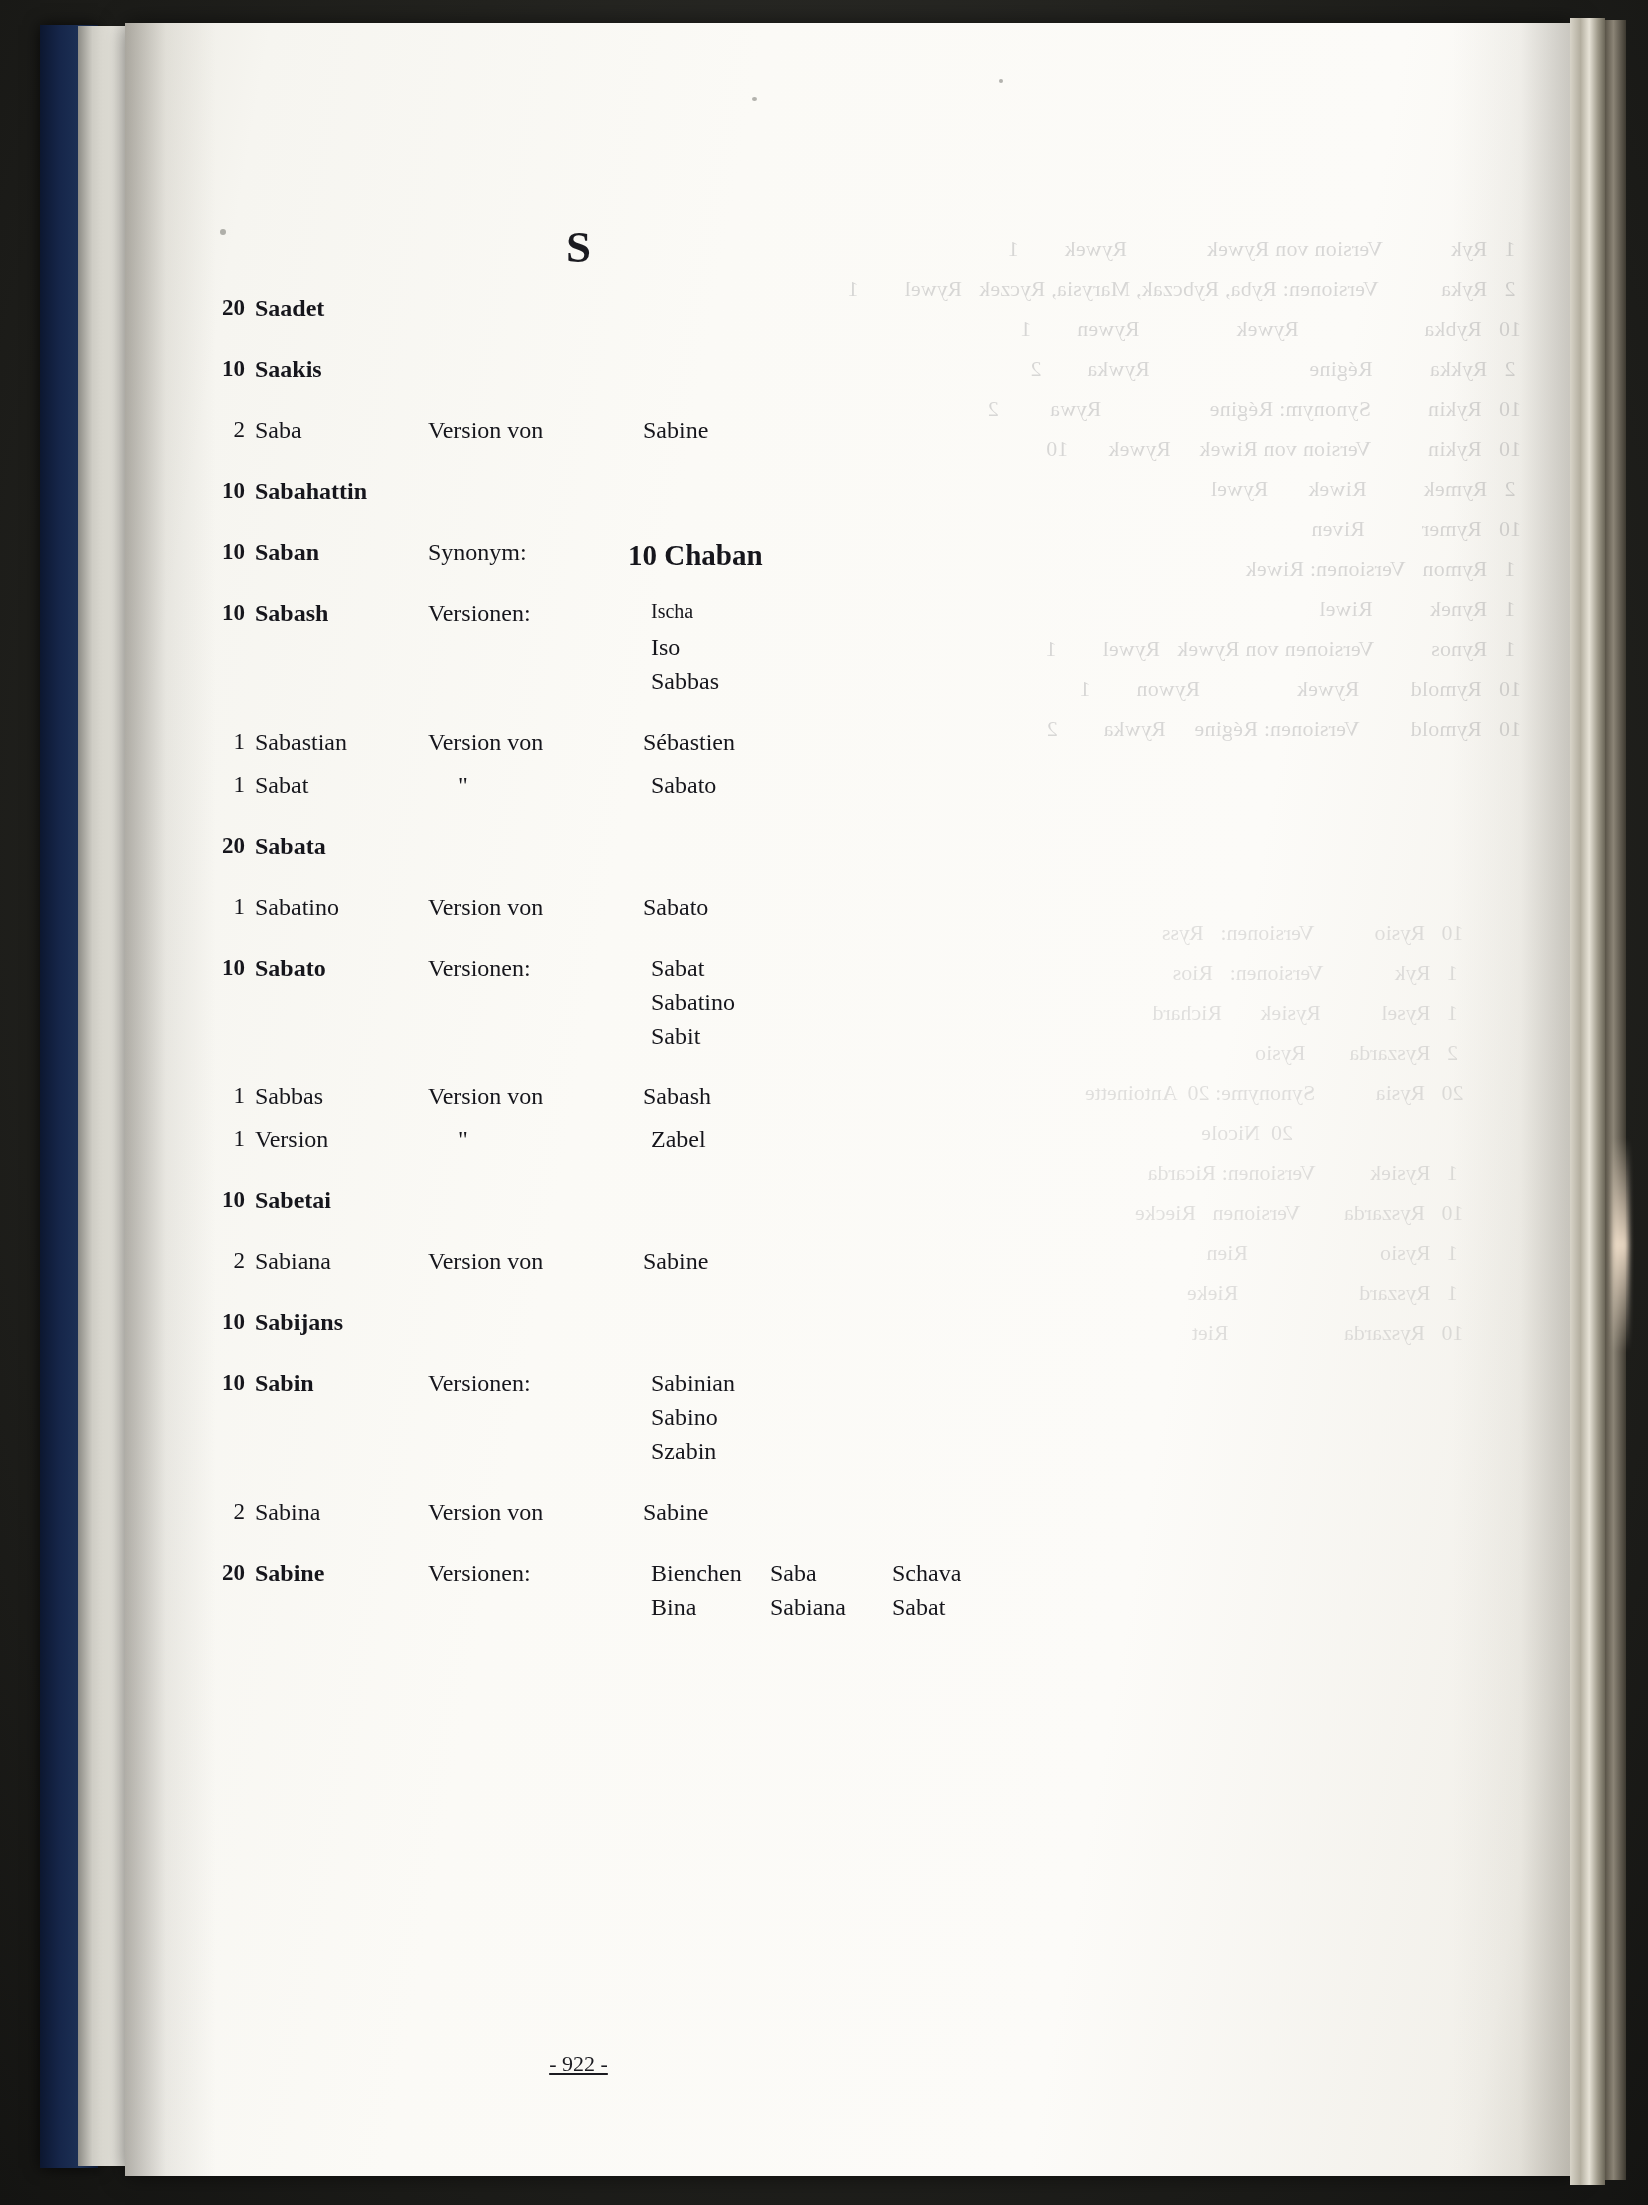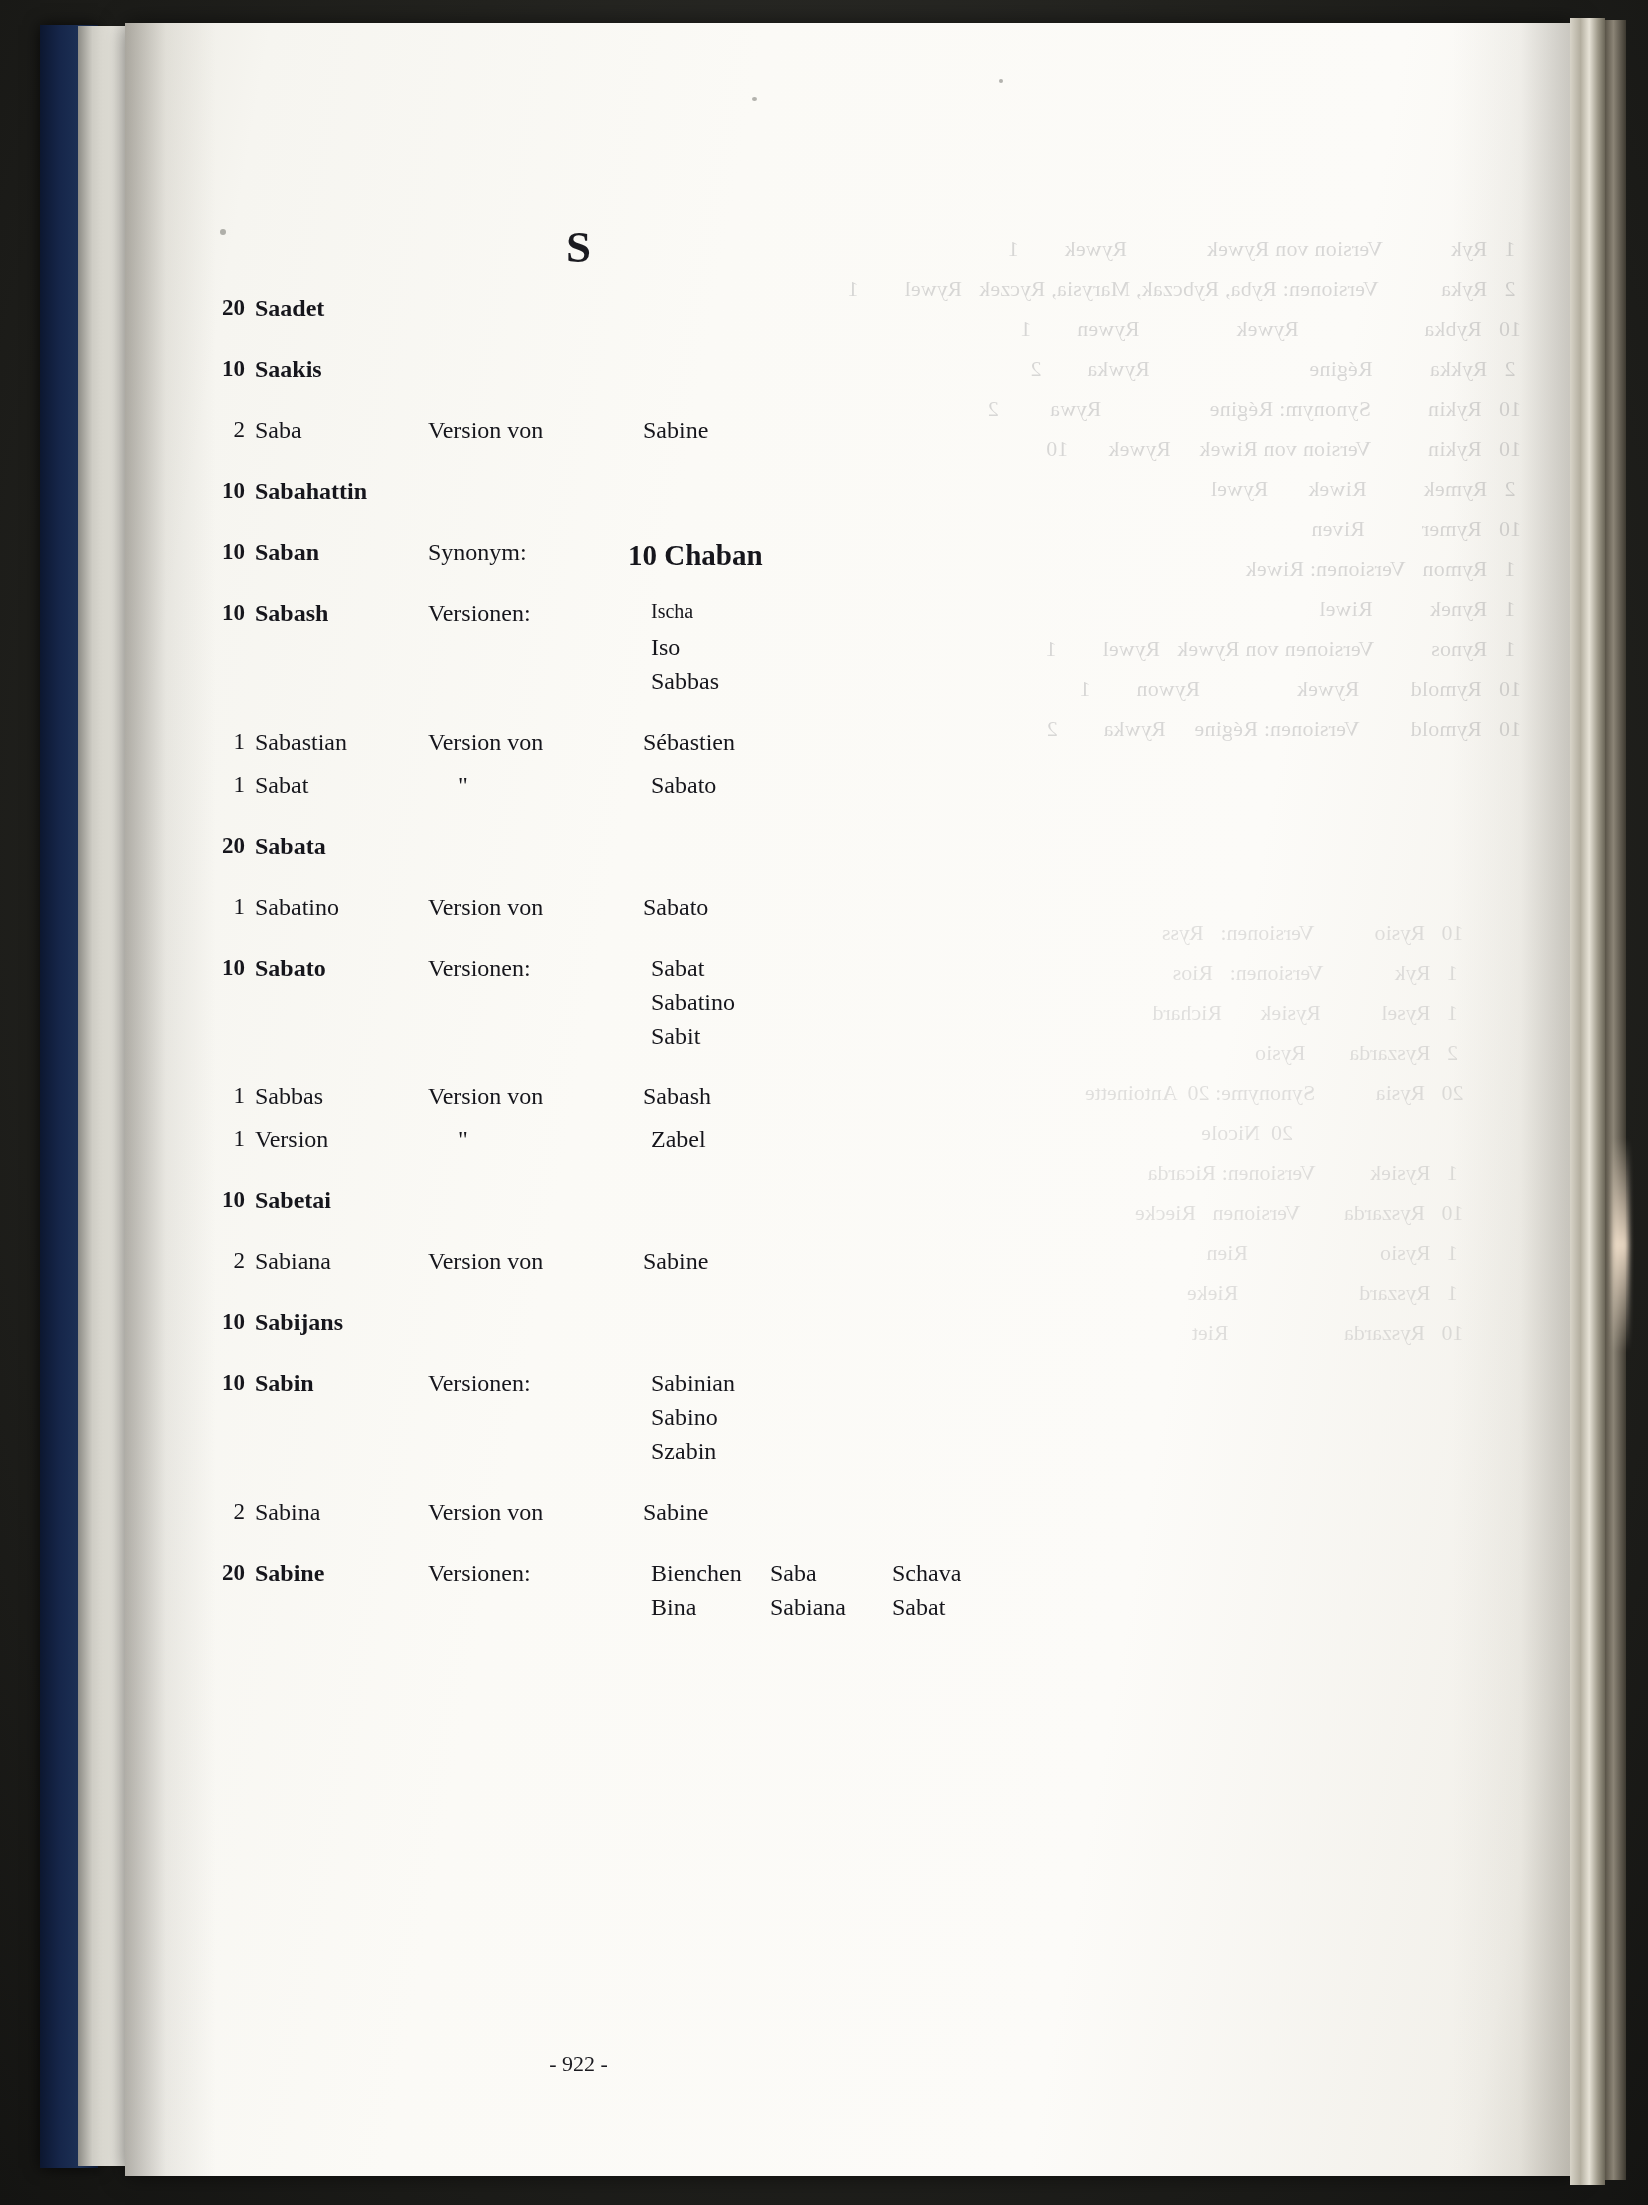--- a/index.html
+++ b/index.html
@@ -190,20 +190,21 @@
   }
 
   .folio {
     position: absolute;
     left: 0;
     bottom: 99px;
     width: 907px;
     text-align: center;
     font-size: 22px;
     color: #1b1b20;
+    text-decoration: underline;
   }
 
   
   .speck { position: absolute; background: #5a5a55; border-radius: 50%; opacity:.45;}
 </style>
 </head>
 <body>
 
 <div class="backdrop"></div>
 <div class="cover-edge"></div>

